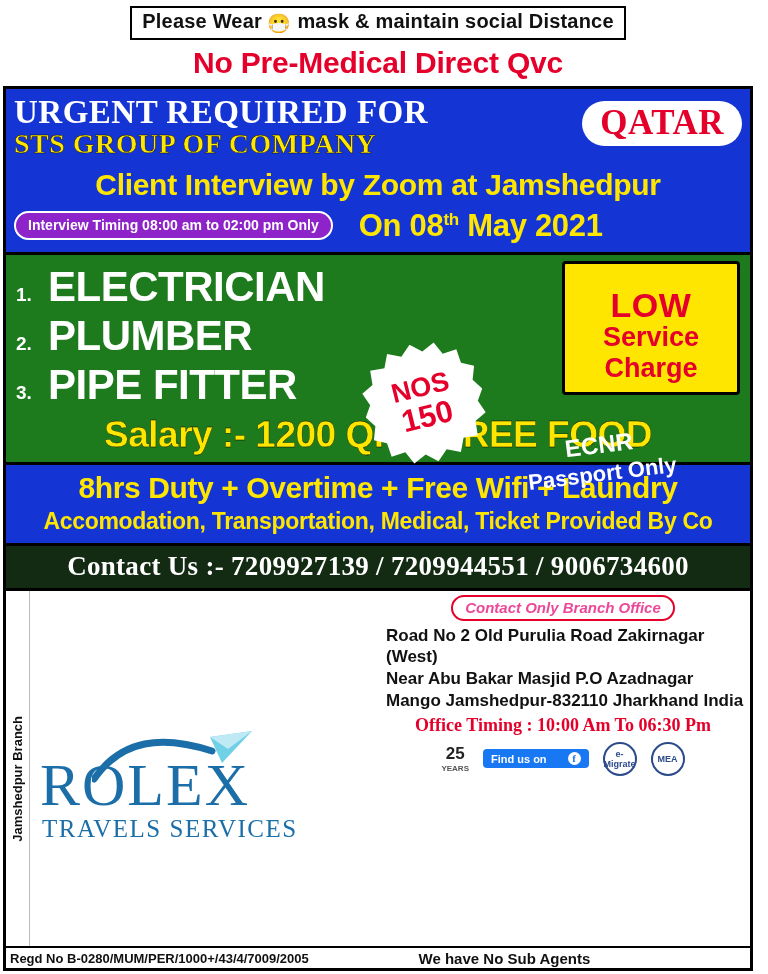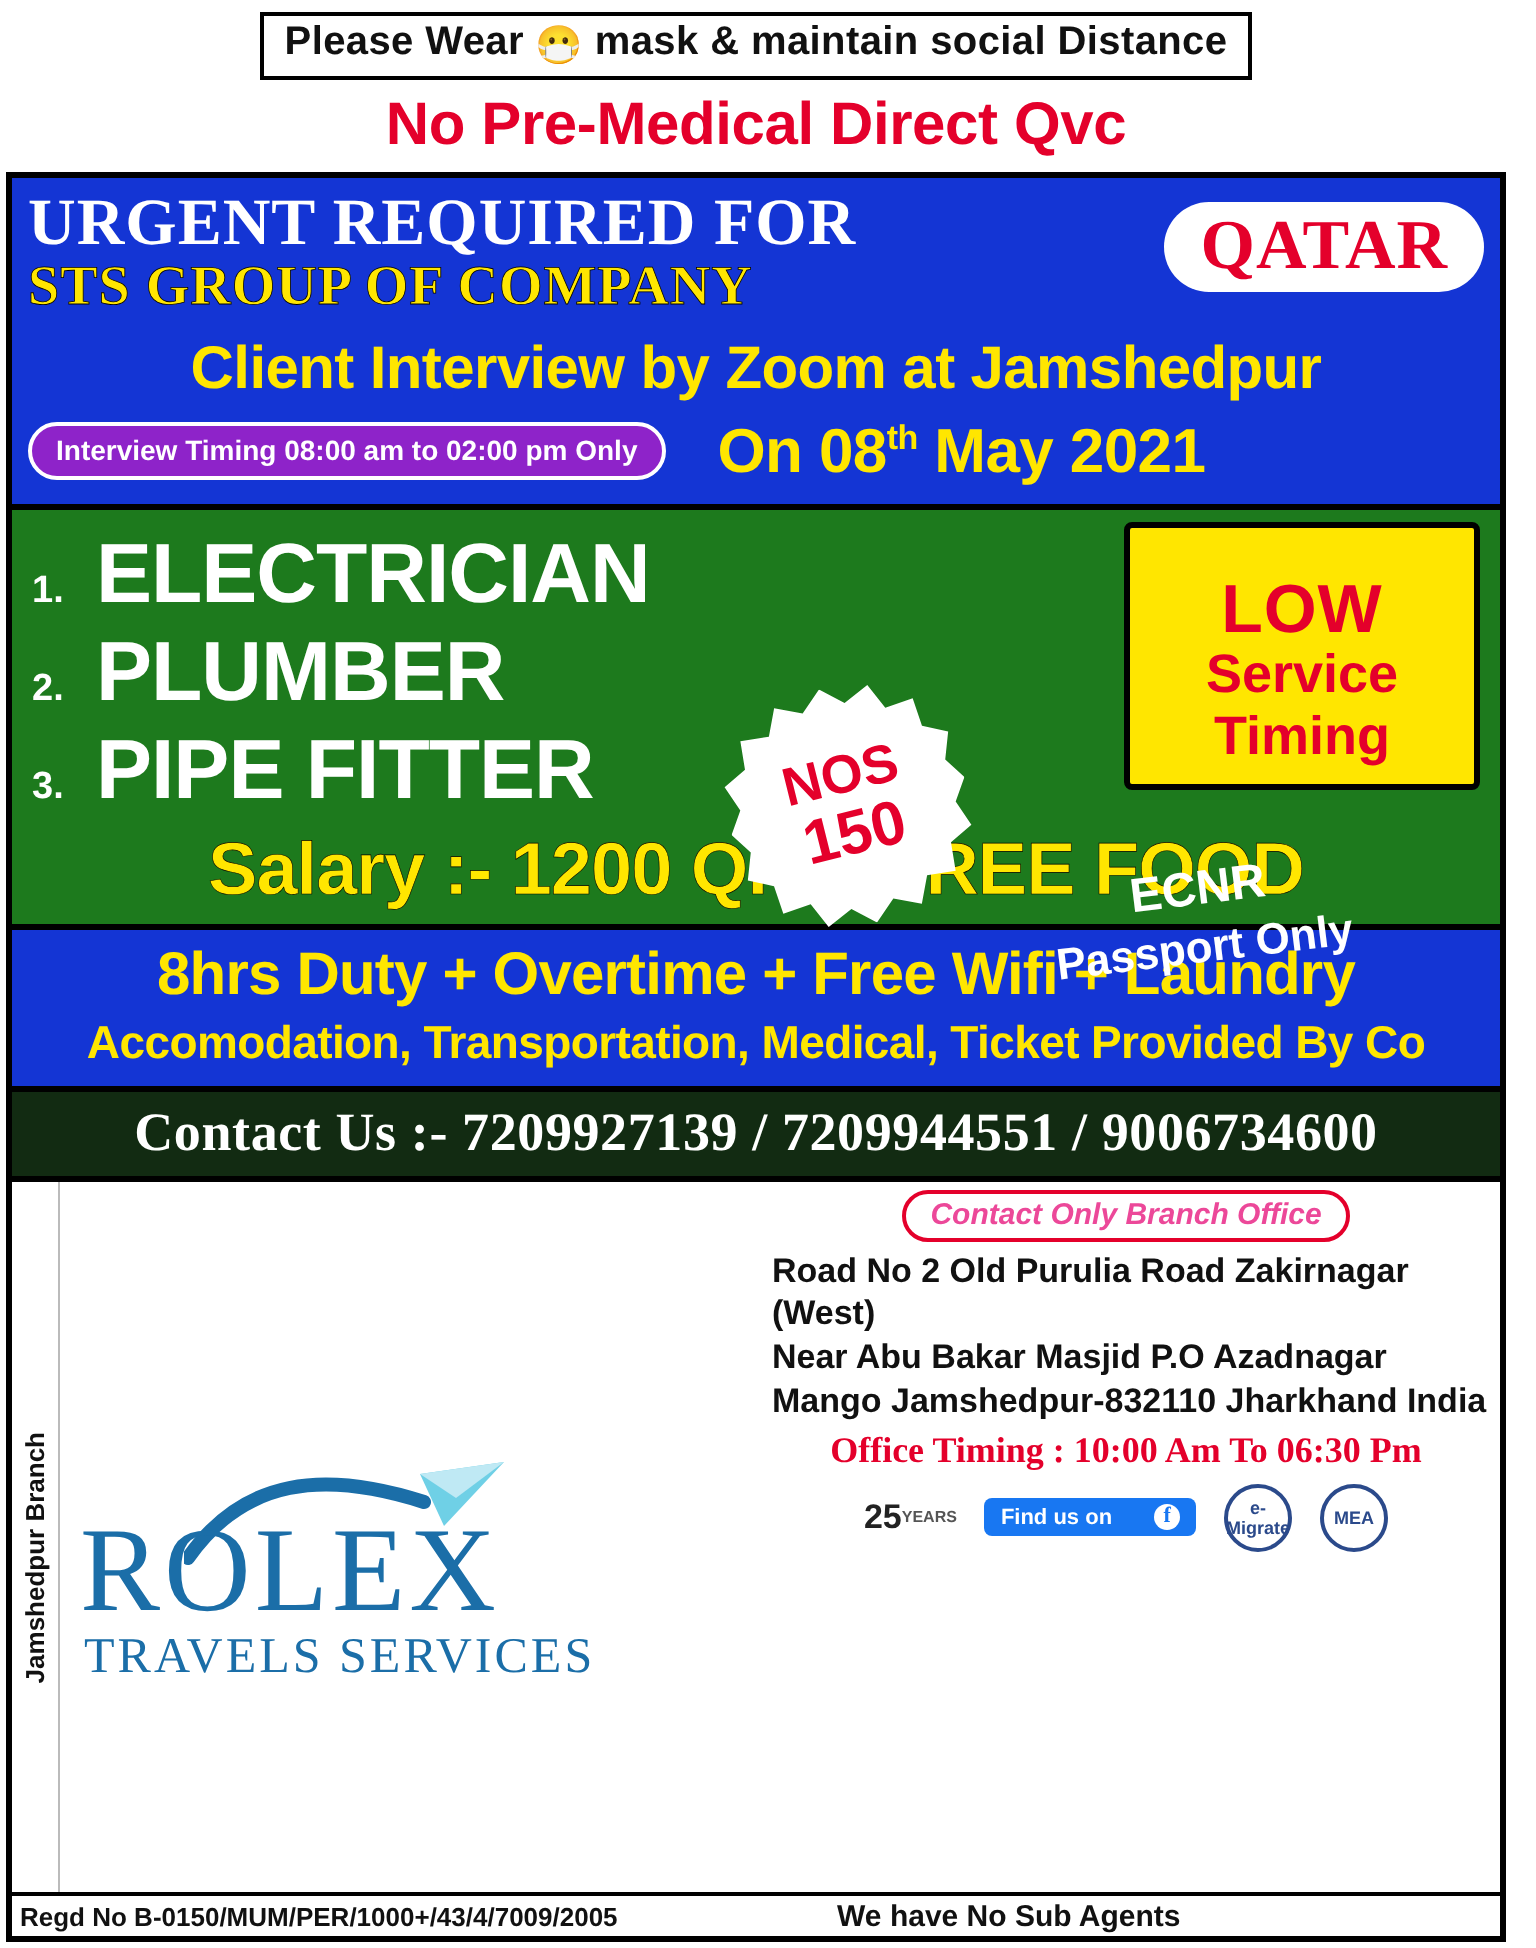--- a/index.html
+++ b/index.html
@@ -376,21 +376,21 @@
     font-family: "Liberation Serif", serif;
   }
   .seal {
     width: 34px; height: 34px;
     border: 2px solid #2b4a8b;
     border-radius: 50%;
     display: flex; align-items: center; justify-content: center;
     font-size: 9px; font-weight: bold; color: #2b4a8b;
   }
   .years-badge {
-    display: flex; flex-direction: row; align-items: center;
+    display: flex; flex-direction: column; align-items: center;
     font-size: 8px; color: #555; font-weight: bold;
   }
   .years-badge .num { font-size: 17px; color: #222; }
   .bottom-strip {
     position: absolute;
     left: 0; right: 0; bottom: 0;
     height: 22px;
     border-top: 2px solid #000;
     display: flex;
     align-items: center;
@@ -452,21 +452,21 @@
       <span class="job-title">PLUMBER</span>
     </div>
     <div class="job">
       <span class="job-num">3.</span>
       <span class="job-title">PIPE FITTER</span>
     </div>
 
     <div class="low-charge">
       <div class="l1">LOW</div>
       <div class="l2">Service</div>
-      <div class="l3">Timing</div>
+      <div class="l3">Charge</div>
     </div>
 
     <div class="nos-badge">
       <div class="n1">NOS</div>
       <div class="n2">150</div>
     </div>
 
     <div class="ecnr">
       <div class="e1">ECNR</div>
       <div class="e2">Passport Only</div>
@@ -521,18 +521,18 @@
         <div class="seal">
           <span>e-Migrate</span>
         </div>
         <div class="seal">
           <span>MEA</span>
         </div>
       </div>
     </div>
 
     <div class="bottom-strip">
-      <div class="regd">Regd No B-0150/MUM/PER/1000+/43/4/7009/2005</div>
+      <div class="regd">Regd No B-0280/MUM/PER/1000+/43/4/7009/2005</div>
       <div class="nosub">We have No Sub Agents</div>
     </div>
   </div>
 
 </div>
 
 </body></html>

